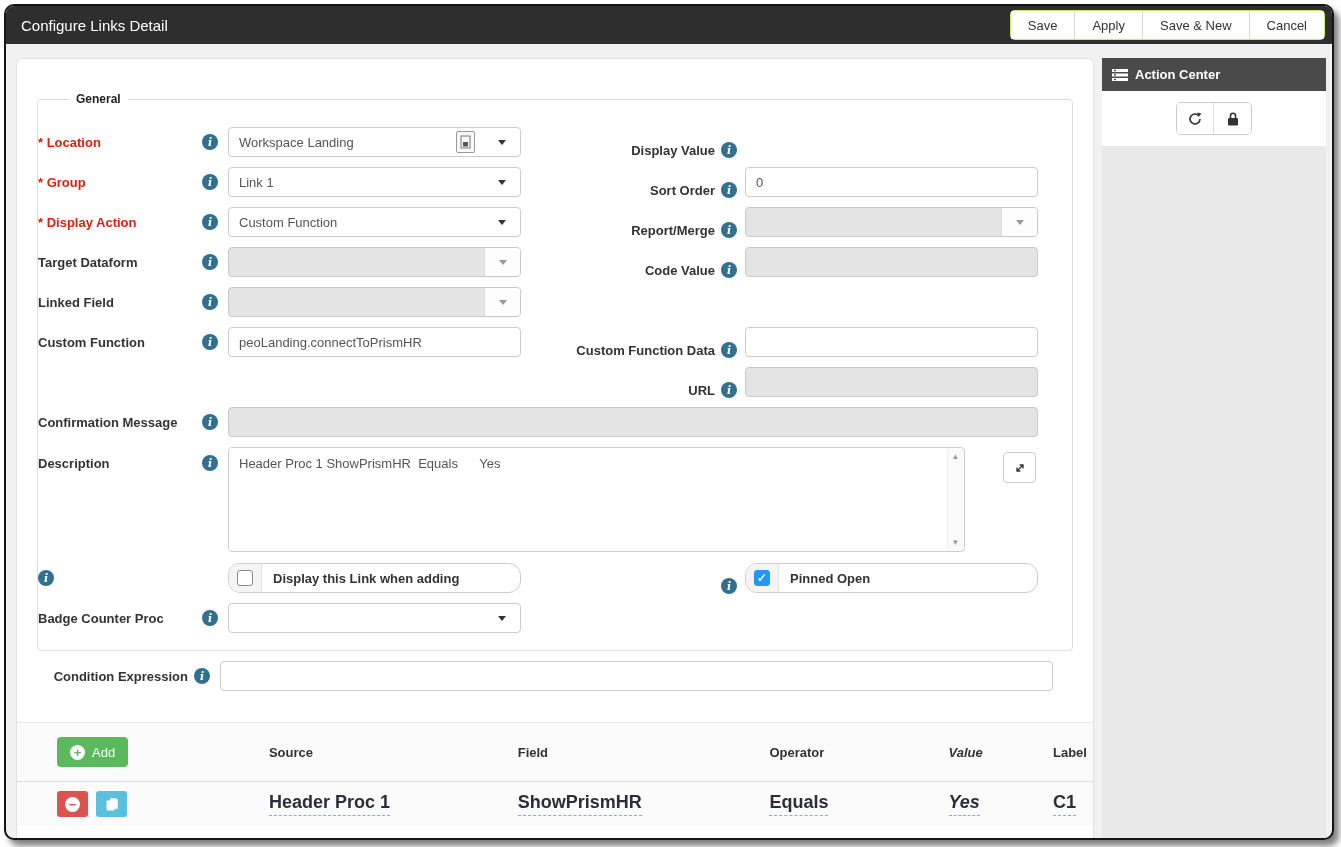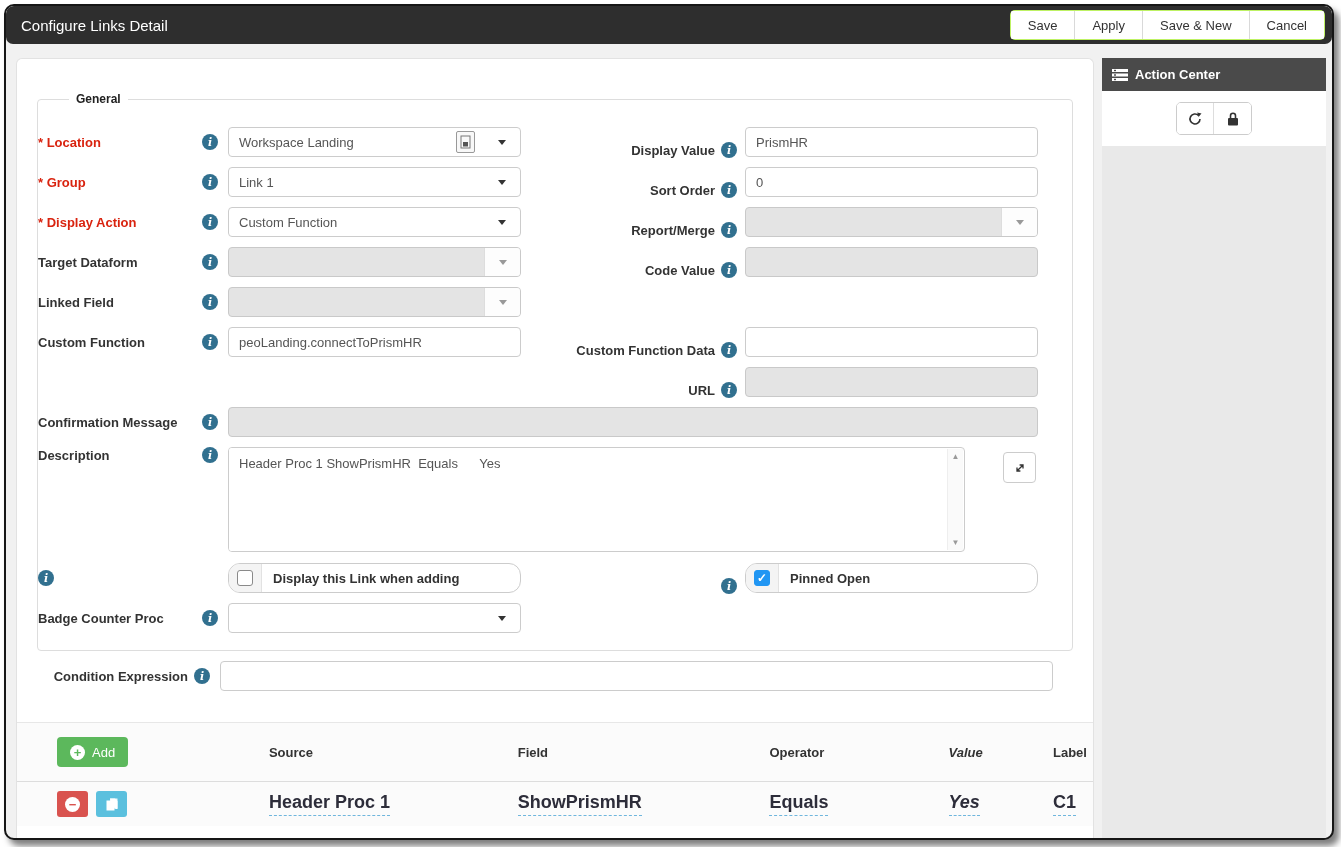--- a/index.html
+++ b/index.html
@@ -3,21 +3,21 @@
 <meta charset="utf-8">
 <style>
   * { box-sizing: border-box; margin: 0; padding: 0; }
   html,body { width:1341px; height:847px; background:#fff; font-family:"Liberation Sans", sans-serif; }
   .window { position:absolute; left:4px; top:4px; width:1330px; height:836px;
     border:2px solid #161616; border-radius:10px; background:#f1f1f1;
     box-shadow:5px 6px 6px rgba(0,0,0,.5); overflow:hidden; }
 
   
   .titlebar { position:absolute; left:0; top:0; right:0; height:38px; background:#2e2e2e;
-    border-radius:7px; display:flex; align-items:center; justify-content:space-between;
+    border-radius:1px; display:flex; align-items:center; justify-content:space-between;
     padding:0 7px 0 15px; z-index:5; }
   .title { color:#fff; font-size:15px; font-weight:400; }
   .btn-group { display:flex; background:#bef264; border-radius:5px; overflow:hidden; padding:1px; }
   .tb-btn { background:#fff; border:none; border-right:1px solid #d9d9d9; height:28px;
     padding:0 17px; font-size:13px; color:#333; font-family:inherit; cursor:pointer; white-space:nowrap; }
   .tb-btn:last-child { border-right:none; }
 
   
   .main-panel { position:absolute; left:10px; top:52px; width:1078px; bottom:0;
     background:#fff; border:1px solid #e2e2e2; border-bottom:none; border-radius:6px 6px 0 0; overflow:hidden; }
@@ -141,23 +141,20 @@
             </span>
             <span class="sel-caret">
                 <span class="caret"></span>
               </span>
           </div>
         </div>
         <div class="rcell">
           <span class="lbl">Display Value</span>
           <span class="info">i</span>
         </div>
-        <div class="ctrl">
-          <input class="input" value="PrismHR" style="">
-        </div>
       </div>
 
       <div class="frow">
         <div class="lcell">
           <span class="lbl required">* Group</span>
           <span class="info">i</span>
         </div>
         <div class="ctrl">
           <div class="select">
             <span class="sel-text">Link 1</span>
@@ -272,21 +269,21 @@
         <div class="lcell">
           <span class="lbl">Confirmation Message</span>
           <span class="info">i</span>
         </div>
         <div class="wide-ctrl">
           <input class="input disabled" disabled="" value="" style="">
         </div>
       </div>
 
       <div class="frow" style="height:116px; align-items:flex-start; padding-top:5px;">
-        <div class="lcell" style="">
+        <div class="lcell" style="margin-top:8px;">
           <span class="lbl">Description</span>
           <span class="info">i</span>
         </div>
         <div class="ta-wrap">
           <textarea style="">Header Proc 1 ShowPrismHR  Equals      Yes</textarea>
           <div class="scrolltrack">
             <span>▲</span>
             <span>▼</span>
           </div>
         </div>

